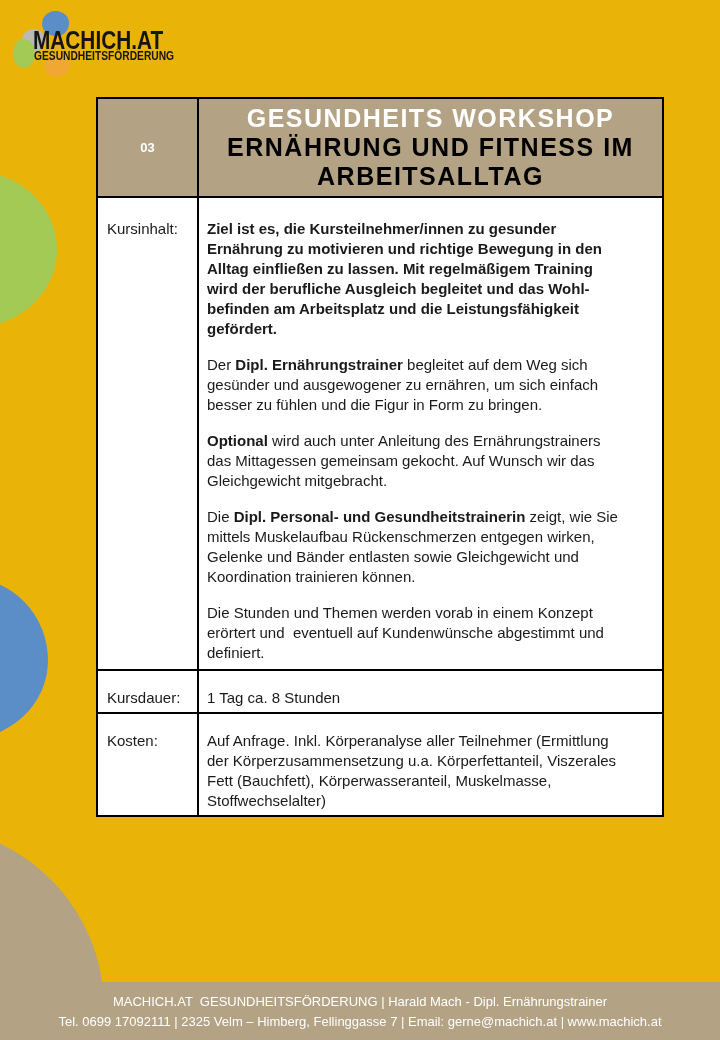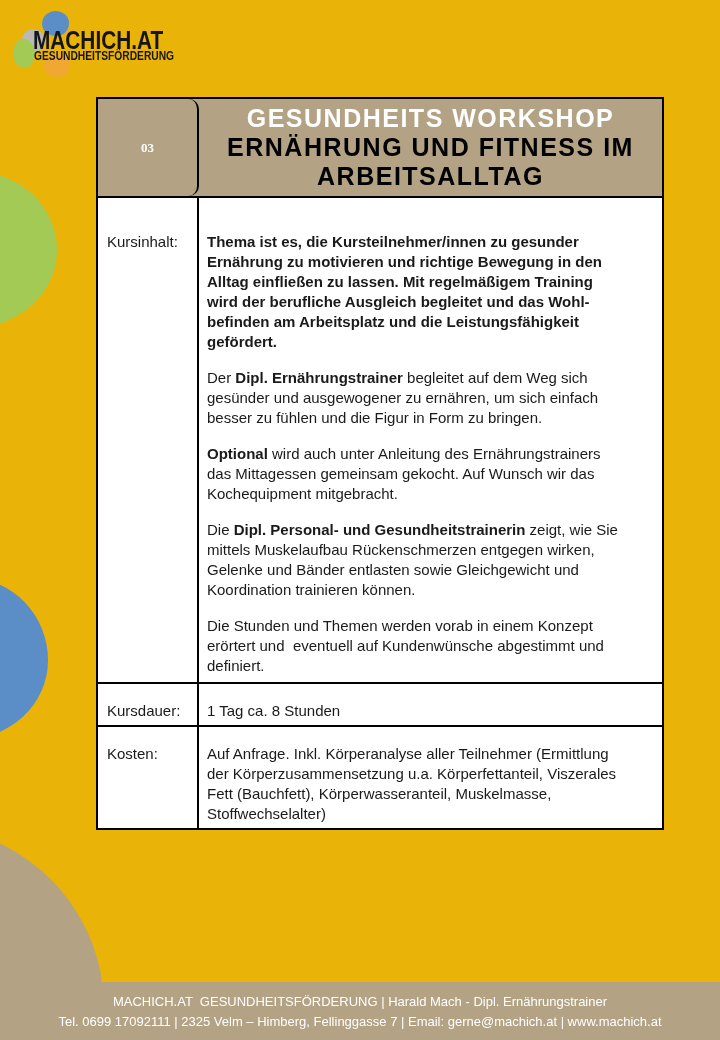--- a/index.html
+++ b/index.html
@@ -51,35 +51,35 @@
     position:absolute;left:96px;top:97px;width:568px;z-index:1;
     box-sizing:border-box;border:2px solid #000;background:#fff;
   }
   .thead{
     display:flex;box-sizing:border-box;height:99px;
     background:var(--tan);border-bottom:2px solid #000;
   }
   .num-cell{
     box-sizing:border-box;width:101px;border-right:2px solid #000;
     display:flex;align-items:center;justify-content:center;
-    font-family:Liberation Serif, serif;font-weight:bold;font-size:13px;color:#ffffff;border-radius:10px;
+    font-family:Liberation Sans, sans-serif;font-weight:bold;font-size:13px;color:#ffffff;
   }
   .title-cell{
     flex:1;display:flex;flex-direction:column;align-items:center;justify-content:center;
     font-weight:bold;font-size:25px;letter-spacing:1.5px;line-height:29px;
     text-align:center;
   }
   .trow{display:flex;border-bottom:2px solid #000;font-size:15px;line-height:20px;}
   .trow:last-child{border-bottom:none;}
   .label-cell{
     box-sizing:border-box;width:101px;border-right:2px solid #000;
     padding-left:9px;padding-right:4px;white-space:nowrap;overflow:hidden;
   }
   .content-cell{flex:1;padding-left:8px;padding-right:6px;}
-  .row-main .label-cell,.row-main .content-cell{padding-top:34px;padding-bottom:6px;}
+  .row-main .label-cell,.row-main .content-cell{padding-top:21px;padding-bottom:6px;}
   .row-slim .label-cell,.row-slim .content-cell{padding-top:17px;padding-bottom:4px;}
   .para + .para{margin-top:16px;}
   .line{white-space:pre-wrap;}
   .b{font-weight:bold;}
   
   .footer{
     position:absolute;left:0;right:0;top:982px;height:58px;z-index:2;
     background:var(--tan);color:#ffffff;text-align:center;
     font-size:13px;line-height:20px;padding-top:10px;box-sizing:border-box;
   }
@@ -110,36 +110,36 @@
           <div class="title-line" style="color: rgb(255, 255, 255);">GESUNDHEITS WORKSHOP</div>
           <div class="title-line" style="color: rgb(0, 0, 0);">ERNÄHRUNG UND FITNESS IM</div>
           <div class="title-line" style="color: rgb(0, 0, 0);">ARBEITSALLTAG</div>
         </div>
     </div>
     <div>
         <div class="trow row-main">
           <div class="label-cell">Kursinhalt:</div>
           <div class="content-cell">
             <div class="para">
-              <div class="line"><span class="b">Thema ist es, die Kursteilnehmer/innen zu gesunder</span></div>
+              <div class="line"><span class="b">Ziel ist es, die Kursteilnehmer/innen zu gesunder</span></div>
               <div class="line"><span class="b">Ernährung zu motivieren und richtige Bewegung in den</span></div>
               <div class="line"><span class="b">Alltag einfließen zu lassen. Mit regelmäßigem Training</span></div>
               <div class="line"><span class="b">wird der berufliche Ausgleich begleitet und das Wohl-</span></div>
               <div class="line"><span class="b">befinden am Arbeitsplatz und die Leistungsfähigkeit</span></div>
               <div class="line"><span class="b">gefördert.</span></div>
             </div>
             <div class="para">
               <div class="line"><span>Der </span><span class="b">Dipl. Ernährungstrainer</span><span> begleitet auf dem Weg sich</span></div>
               <div class="line"><span>gesünder und ausgewogener zu ernähren, um sich einfach</span></div>
               <div class="line"><span>besser zu fühlen und die Figur in Form zu bringen.</span></div>
             </div>
             <div class="para">
               <div class="line"><span class="b">Optional</span><span> wird auch unter Anleitung des Ernährungstrainers</span></div>
               <div class="line"><span>das Mittagessen gemeinsam gekocht. Auf Wunsch wir das</span></div>
-              <div class="line"><span>Kochequipment mitgebracht.</span></div>
+              <div class="line"><span>Gleichgewicht mitgebracht.</span></div>
             </div>
             <div class="para">
               <div class="line"><span>Die </span><span class="b">Dipl. Personal- und Gesundheitstrainerin</span><span> zeigt, wie Sie</span></div>
               <div class="line"><span>mittels Muskelaufbau Rückenschmerzen entgegen wirken,</span></div>
               <div class="line"><span>Gelenke und Bänder entlasten sowie Gleichgewicht und</span></div>
               <div class="line"><span>Koordination trainieren können.</span></div>
             </div>
             <div class="para">
               <div class="line"><span>Die Stunden und Themen werden vorab in einem Konzept</span></div>
               <div class="line"><span>erörtert und  eventuell auf Kundenwünsche abgestimmt und</span></div>

